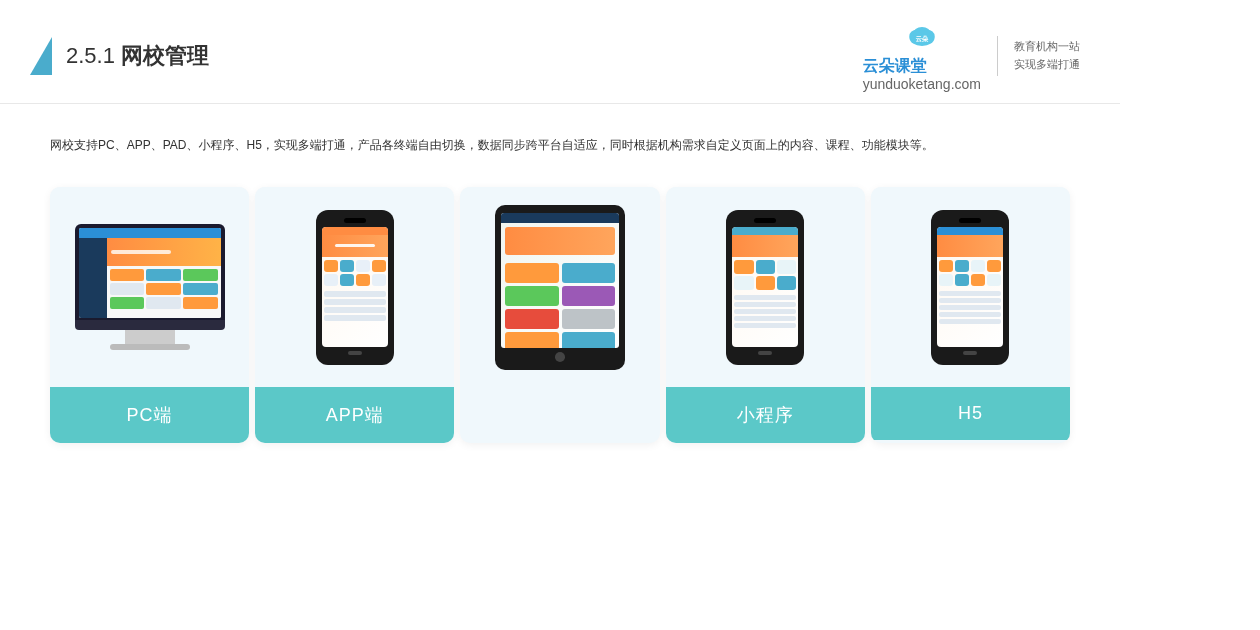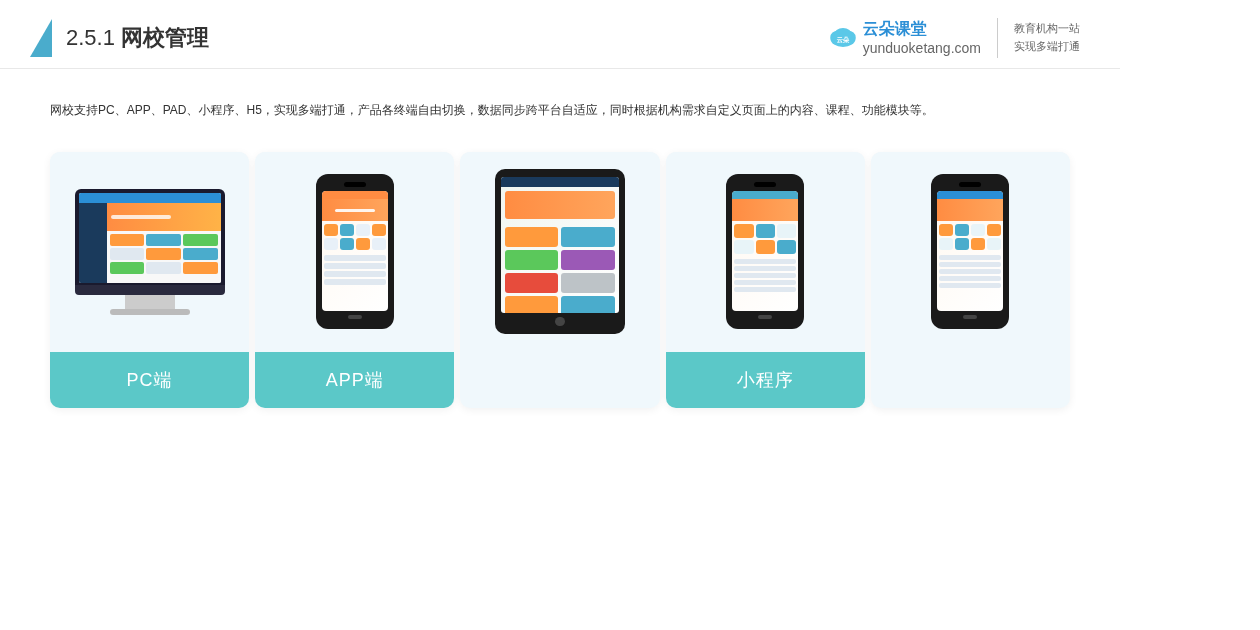--- a/index.html
+++ b/index.html
@@ -54,22 +54,23 @@
     }
 
     .header-right {
       display: flex;
       align-items: center;
       gap: 8px;
     }
 
     .brand-icon {
       display: flex;
-      align-items: flex-start;
+      align-items: center;
       gap: 2px;
+      flex-direction: column;
     }
 
     .cloud-icon {
       width: 36px;
       height: 36px;
     }
 
     .brand-name {
       font-size: 16px;
       color: #2B8FD6;
@@ -106,21 +107,21 @@
       color: #333;
       line-height: 1.9;
       margin-bottom: 30px;
       max-width: 900px;
     }
 
     
     .cards-grid {
       display: flex;
       gap: 6px;
-      justify-content: flex-end;
+      justify-content: center;
       margin-top: 10px;
     }
 
     .card {
       flex: 1;
       max-width: 220px;
       background: #f0f8fc;
       border-radius: 10px;
       overflow: hidden;
       display: flex;
@@ -655,18 +656,19 @@
                     <div class="h5-row"></div>
                     <div class="h5-row"></div>
                     <div class="h5-row"></div>
                   </div>
                 </div>
               </div>
               <div class="phone-home"></div>
             </div>
           </div>
         </div>
+        <div class="card-label">H5</div>
       </div>
 
     </div>
   </div>
 
 </div>
 
 </body></html>

